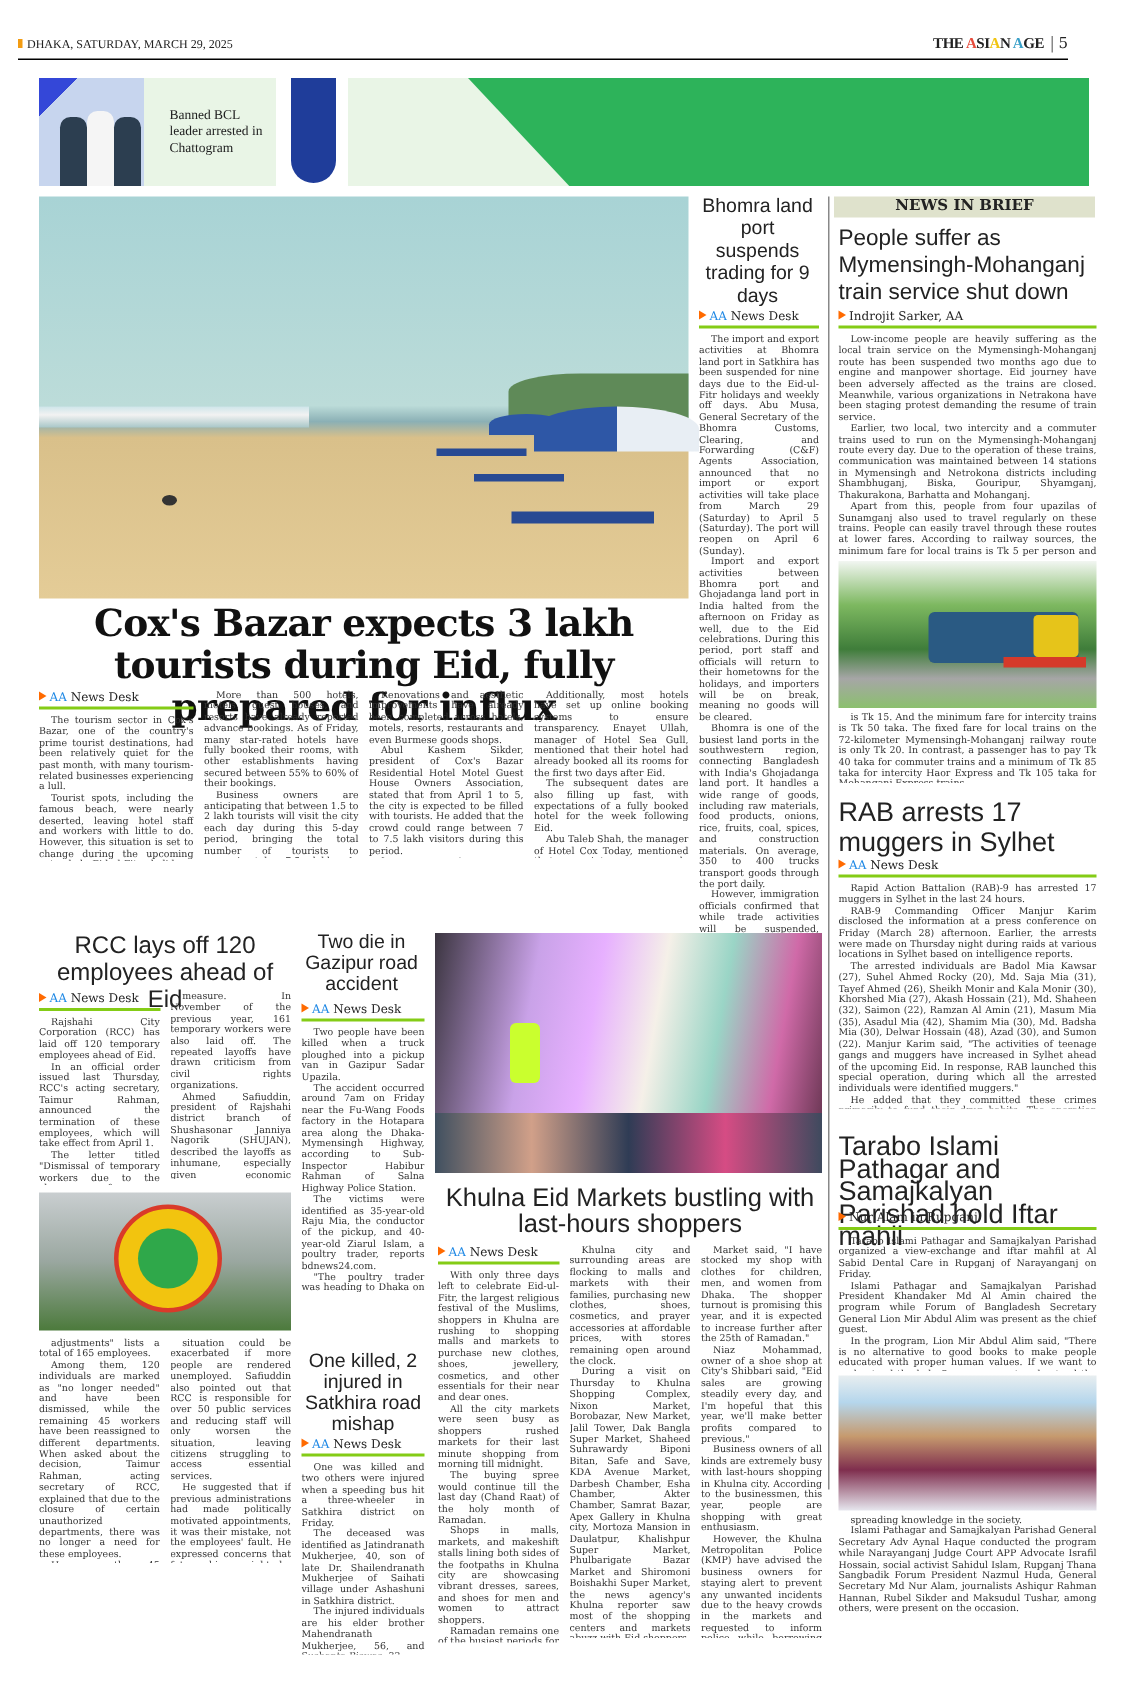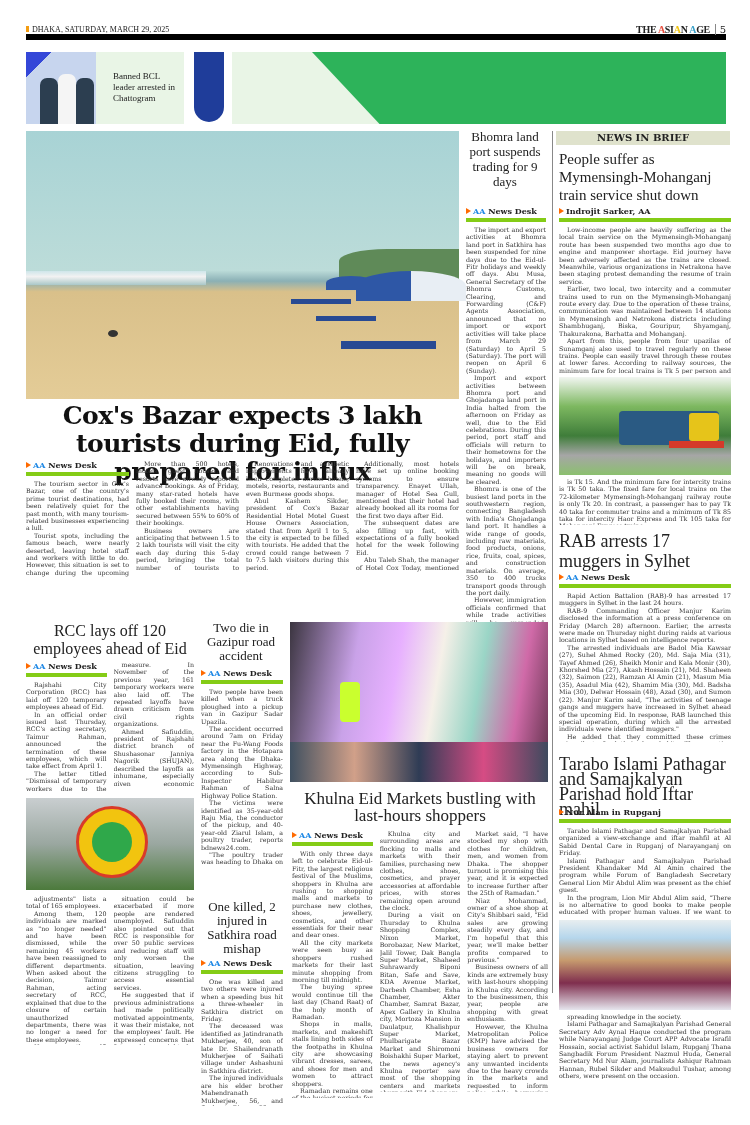--- a/index.html
+++ b/index.html
@@ -1,45 +1,45 @@
 <!DOCTYPE html>
 <html><head>
 <meta charset="utf-8">
 <style>
 *{box-sizing:border-box;margin:0;padding:0}
 body{width:750px;height:1125px;background:#fff;font-family:"DejaVu Serif",serif;color:#222;position:relative;overflow:hidden}
 .abs{position:absolute}
-.masthead{left:26px;top:25px;width:700px;height:15px;border-bottom:6px solid #000000}
+.masthead{left:12px;top:25px;width:700px;height:15px;border-bottom:1px solid #000000}
 .dateline{position:absolute;left:0;top:0;font-size:8px;font-family:"Liberation Serif",serif;color:#222}
 .dateline:before{content:"";display:inline-block;width:3px;height:6px;background:#f39c12;margin-right:3px}
 .brand{position:absolute;right:14px;top:-1px;font-family:"Liberation Serif",serif;font-weight:bold;font-size:10px;letter-spacing:-.3px}
 .brand .a{color:#e74c3c}.brand .b{color:#f1c40f}.brand .c{color:#3aa0c8}
 .pg{position:absolute;right:0;top:-1px;font-size:10px;border-left:1px solid #888;padding-left:4px}
 .banner{left:26px;top:52px;width:700px;height:72px;background:#e9f5e6;overflow:hidden}
 .b-photo{position:absolute;left:0;top:0;width:70px;height:72px;background:linear-gradient(135deg,#3447d8 0 18%,#c7d5ee 18% 100%)}
 .b-photo .p{position:absolute;bottom:0;width:18px;height:46px;border-radius:7px 7px 0 0}
 .b-txt1{position:absolute;left:87px;top:19px;font-size:9px;line-height:11px;font-family:"Liberation Serif",serif}
 .b-logo{position:absolute;left:158px;top:0;width:48px;height:72px;background:#fff}
 .b-logo i{position:absolute;left:10px;top:-6px;width:30px;height:76px;border-radius:0 0 16px 16px;background:#1f3d9a}
 .b-txt2{position:absolute;left:210px;top:3px;font-size:9px;line-height:11px;font-family:"Liberation Serif",serif}
 .b-green{position:absolute;left:250px;top:0;width:450px;height:72px;background:#2db35a;clip-path:polygon(8% 0,100% 0,100% 100%,23% 100%)}
 .b-title{position:absolute;left:300px;top:14px;font-size:40px;color:#fff;font-family:"Liberation Serif",serif;letter-spacing:1px}
 .hero{left:26px;top:131px;width:433px;height:268px;background:linear-gradient(#a8d3d5 0,#bcdcd9 52%,#8bb0b5 56%,#d9c08a 60%,#e4cc97 100%)}
 .hero .u{position:absolute;height:14px;border-radius:50% 50% 0 0;background:#2e57a6}
 .hero .c{position:absolute;height:5px;background:#284a93}
 .h1{font-family:"DejaVu Serif",serif;font-weight:bold;text-align:center;color:#111}
 .hl-main{left:26px;top:402px;width:433px;font-size:25px;line-height:28px;letter-spacing:-.5px}
-.byline{font-size:8px;font-weight:bold;font-family:"DejaVu Serif",serif;border-bottom:4px solid #84cc16;padding-bottom:2px;white-space:nowrap}
+.byline{font-size:8px;font-weight:normal;font-family:"DejaVu Serif",serif;border-bottom:2px solid #84cc16;padding-bottom:2px;white-space:nowrap}
 .byline:before{content:"";display:inline-block;border-left:5px solid #ff6a00;border-top:3px solid transparent;border-bottom:3px solid transparent;margin-right:2px}
 .byline .aa{color:#1e88e5}
 .body{font-size:6.3px;line-height:7.4px;text-align:justify;color:#333;overflow:hidden}
 .body p{text-indent:8px}
 .cols{display:flex;gap:7px}
 .cols>div{flex:1}
-.hl-light{font-family:Liberation Serif, serif;font-weight:normal;text-align:center;color:#222}
+.hl-light{font-family:Liberation Sans, sans-serif;font-weight:normal;text-align:center;color:#222}
 .rule-v{background:#888;width:1px}
 .nib{left:556px;top:131px;width:174px;height:14px;background:#dfe2cc;text-align:center;font-size:10px;font-weight:bold;line-height:14px;font-family:"DejaVu Serif",serif}
 .img-box{overflow:hidden}
 </style>
 </head>
 <body>
 
 <div class="abs masthead">
   <span class="dateline">DHAKA, SATURDAY, MARCH 29, 2025</span>
   <span class="brand" style="right:16px"><span>THE </span><span class="a">A</span><span>SI</span><span class="b">A</span><span>N </span><span class="c">A</span><span>GE</span></span>

